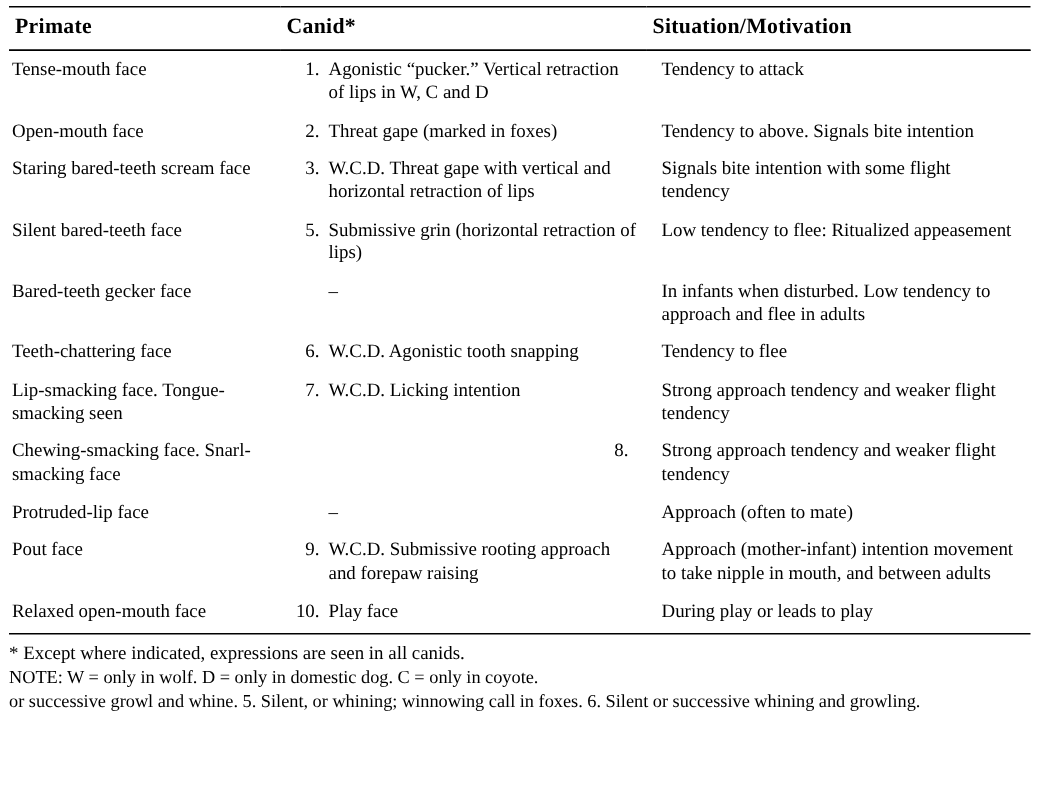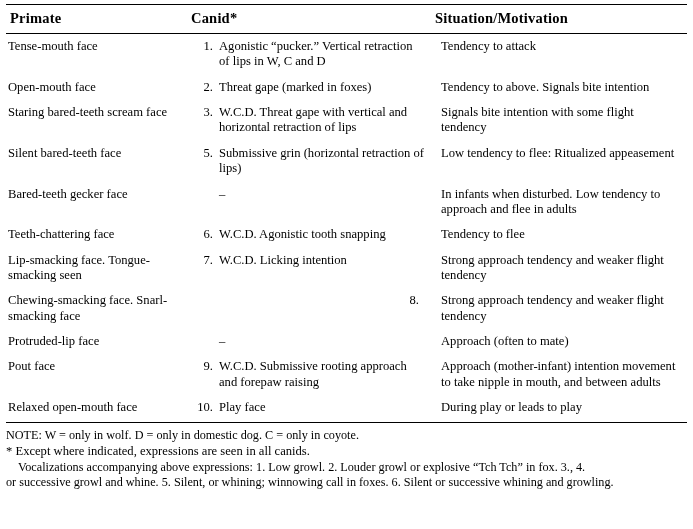--- a/index.html
+++ b/index.html
@@ -225,20 +225,19 @@
         </td>
         <td class="col3">During play or leads to play</td>
       </tr>
 
     </tbody>
   </table>
 
   <div class="bottom-rule"></div>
 
   <div class="notes">
+    <div class="ln star">* Except where indicated, expressions are seen in all canids.</div>
     <div class="ln">NOTE: W = only in wolf. D = only in domestic dog. C = only in coyote.</div>
-    <div class="ln star">* Except where indicated, expressions are seen in all canids.</div>
-    <div class="indent">Vocalizations accompanying above expressions: 1. Low growl. 2. Louder growl or explosive “Tch Tch” in fox. 3., 4.</div>
     <div class="ln">or successive growl and whine. 5. Silent, or whining; winnowing call in foxes. 6. Silent or successive whining and growling.</div>
 
   </div>
 
 </div>
 
 </body></html>

